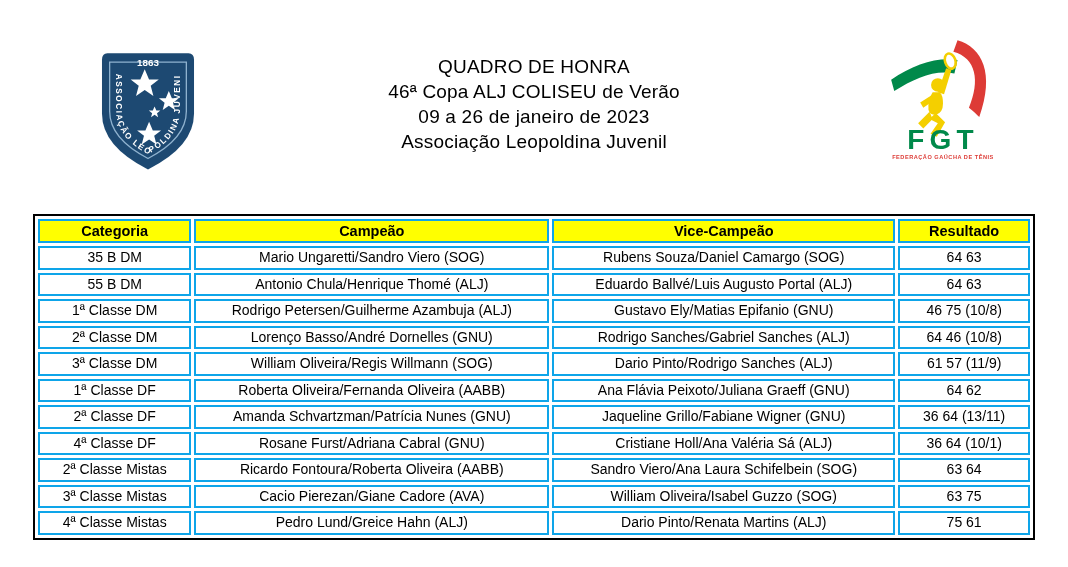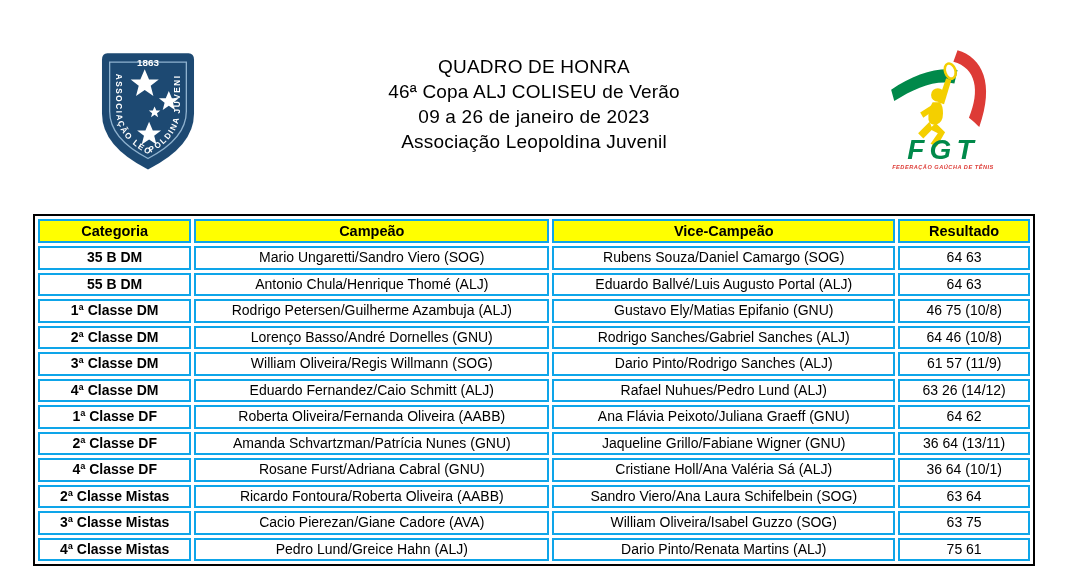--- a/index.html
+++ b/index.html
@@ -6,34 +6,34 @@
   .page{
     position:relative;width:1068px;height:567px;background:#ffffff;overflow:hidden;
     font-family:"Liberation Sans",sans-serif;color:#000;margin-top:28px;
   }
   
   .title-block{
     position:absolute;top:26px;left:234px;width:600px;text-align:center;
     font-weight:normal;font-size:19px;line-height:25px;letter-spacing:.2px;
   }
   .alj-logo{position:absolute;left:93px;top:22px;width:110px;height:126px;}
-  .fgt-logo{position:absolute;left:878px;top:14px;width:130px;height:140px;font-style:italic;}
+  .fgt-logo{position:absolute;left:878px;top:4px;width:130px;height:140px;}
   
   table.results{
     position:absolute;left:33px;top:186px;width:1002px;
     border-collapse:separate;border-spacing:3px;
     border:2px solid #000;background:#fff;table-layout:fixed;
   }
   table.results th,table.results td{
     border:2px solid #0ea5e9;text-align:center;vertical-align:middle;
     height:16px;padding:1px 16px;font-size:14px;line-height:1.25;
     overflow:hidden;white-space:nowrap;
   }
   table.results th{background:#FFFF00;font-weight:bold;font-size:14.5px;}
-  table.results td.cat{font-weight:bold;}
+  table.results td.cat{font-weight:normal;}
   col.c1{width:15.6%;} col.c2{width:36.1%;} col.c3{width:34.9%;} col.c4{width:13.4%;}
 </style>
 </head>
 <body>
 
 <div class="page">
 
   <div class="alj-logo">
     <svg viewBox="0 0 100 115" width="110" height="126">
       <defs>
@@ -122,26 +122,20 @@
           <td>Rodrigo Sanches/Gabriel Sanches (ALJ)</td>
           <td>64 46 (10/8)</td>
         </tr>
         <tr>
           <td class="cat">3ª Classe DM</td>
           <td>William Oliveira/Regis Willmann (SOG)</td>
           <td>Dario Pinto/Rodrigo Sanches (ALJ)</td>
           <td>61 57 (11/9)</td>
         </tr>
         <tr>
-          <td class="cat">4ª Classe DM</td>
-          <td>Eduardo Fernandez/Caio Schmitt (ALJ)</td>
-          <td>Rafael Nuhues/Pedro Lund (ALJ)</td>
-          <td>63 26 (14/12)</td>
-        </tr>
-        <tr>
           <td class="cat">1ª Classe DF</td>
           <td>Roberta Oliveira/Fernanda Oliveira (AABB)</td>
           <td>Ana Flávia Peixoto/Juliana Graeff (GNU)</td>
           <td>64 62</td>
         </tr>
         <tr>
           <td class="cat">2ª Classe DF</td>
           <td>Amanda Schvartzman/Patrícia Nunes (GNU)</td>
           <td>Jaqueline Grillo/Fabiane Wigner (GNU)</td>
           <td>36 64 (13/11)</td>

